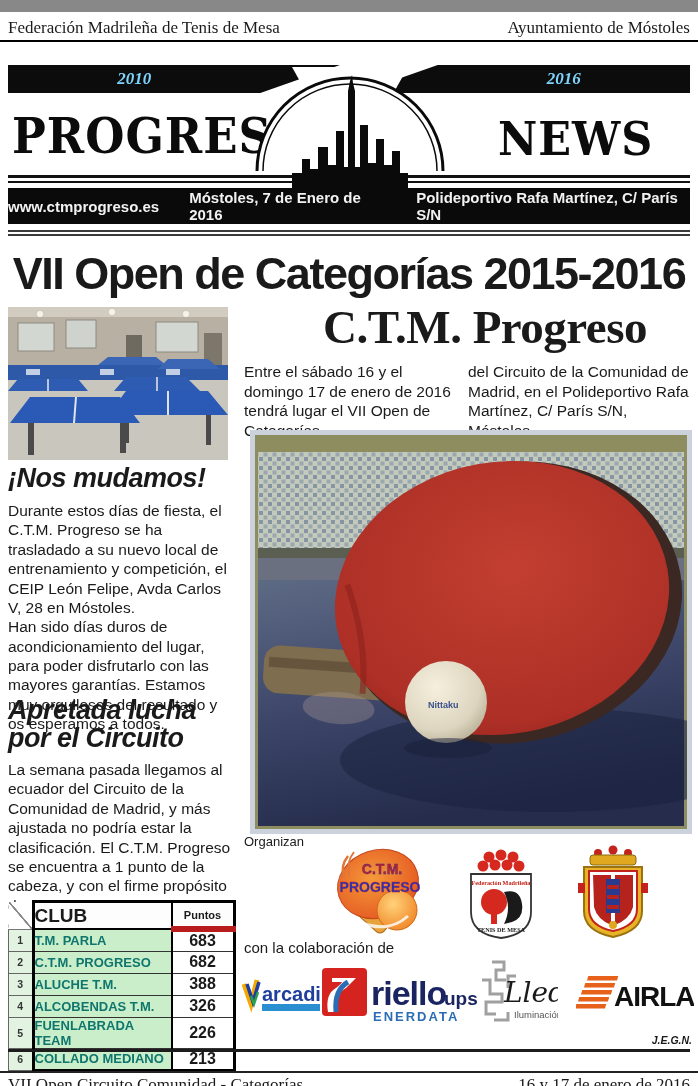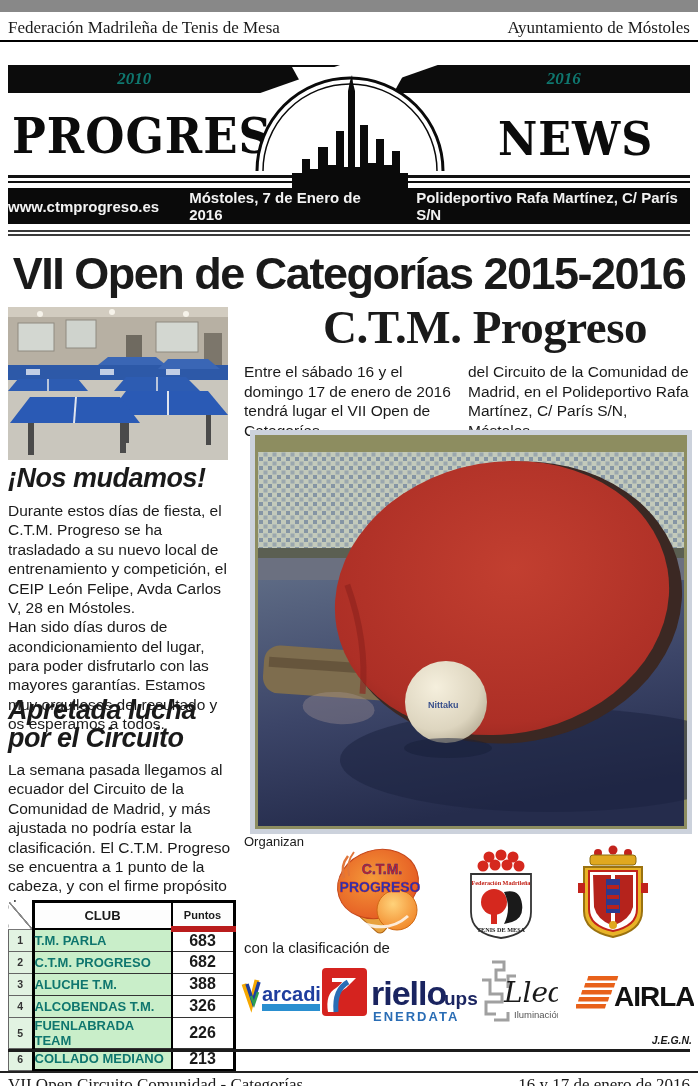--- a/index.html
+++ b/index.html
@@ -6,21 +6,21 @@
   .page{position:relative;width:698px;height:1086px;background:#fff;margin:12px auto;
         font-family:"Liberation Sans",sans-serif;color:#1a1a1a;overflow:hidden;}
   
   .top-header{position:absolute;left:8px;right:8px;top:6px;display:flex;justify-content:space-between;
               font-family:"Liberation Serif",serif;font-size:17px;}
   .top-rule{position:absolute;left:0;right:0;top:28px;height:2px;background:#000;}
   
   .ribbon{position:absolute;top:53px;height:28px;background:#0c0c0c;}
   .ribbon.left{left:8px;width:332px;clip-path:polygon(0 0,100% 0,76% 100%,0 100%);}
   .ribbon.right{right:8px;width:332px;clip-path:polygon(24% 0,100% 0,100% 100%,0 100%);}
-  .ribbon .year{color:#0f766e;font-family:"Liberation Serif",serif;font-style:italic;font-weight:bold;
+  .ribbon .year{color:#7dd3fc;font-family:"Liberation Serif",serif;font-style:italic;font-weight:bold;
                 font-size:17px;line-height:27px;display:block;text-align:center;}
   .ribbon.left .year{width:76%;}
   .ribbon.right .year{width:76%;margin-left:24%;}
   .mast-title{position:absolute;font-family:"DejaVu Serif",serif;font-weight:bold;color:#0b0b0b;
               letter-spacing:1px;transform:scaleY(1.08);transform-origin:top left;}
   .mast-title.progreso{left:12px;top:96px;font-size:45px;}
   .mast-title.news{left:498px;top:100px;font-size:43px;}
   .emblem{position:absolute;left:252px;top:55px;z-index:3;}
   .rule-a{position:absolute;left:8px;right:8px;top:163px;height:3px;border-top:3px solid #111;border-bottom:2px solid #111;z-index:1;}
   .infobar{position:absolute;left:8px;right:8px;top:176px;height:36px;background:#0a0a0a;z-index:2;
@@ -41,21 +41,21 @@
   .art-body{position:absolute;left:8px;width:225px;font-size:15.5px;line-height:1.25;}
   .art1-body{top:489px;}
   .art2-body{top:748px;}
   .art-body p{margin:0;}
   
   .standings{position:absolute;left:8px;top:888px;border-collapse:collapse;}
   .standings td{padding:0;}
   .st-rank-h{width:23px;background:linear-gradient(to top right,#fff 47%,#888 48%,#888 52%,#fff 53%);
              border-bottom:1px solid #777;}
   .st-club-h{width:136px;border:3px solid #000;border-bottom:2px solid #000;border-right:2px solid #000;
-             text-align:center;font-weight:bold;font-size:13px;height:25px;background:#fdfdfd;}
+             font-weight:bold;font-size:19px;height:25px;background:#fdfdfd;}
   .st-pts-h{width:60px;border:3px solid #000;border-left:none;border-bottom:6px solid #b91c1c;
             text-align:center;font-weight:bold;font-size:11px;background:#fdfdfd;}
   .st-rank{background:#e2f3e2;border:1px solid #666;text-align:center;
            font-weight:bold;font-size:10.5px;color:#333;height:21px;}
   .st-club{background:#c9eec9;border:1px solid #333;border-left:3px solid #000;
            font-weight:bold;font-size:13px;color:#0f766e;padding-left:4px;}
   .st-pts{background:#fff;border:1px solid #333;border-left:2px solid #000;border-right:3px solid #000;
           text-align:center;font-weight:bold;font-size:16px;}
   .standings tr:last-child td.st-club,.standings tr:last-child td.st-pts{border-bottom:3px solid #000;}
   
@@ -298,21 +298,21 @@
     <path d="M39,30 h18 v32 q-3,12 -18,18 Z" fill="#b5231c"></path>
     <rect x="30" y="34" width="14" height="34" fill="#2a3b8f"></rect>
     <rect x="31" y="40" width="12" height="4" fill="#b5231c"></rect>
     <rect x="31" y="50" width="12" height="4" fill="#b5231c"></rect>
     <rect x="31" y="60" width="12" height="4" fill="#b5231c"></rect>
     <circle cx="37" cy="80" r="4" fill="#e0a81f"></circle>
     <rect x="2" y="38" width="7" height="10" fill="#c2231c"></rect>
     <rect x="65" y="38" width="7" height="10" fill="#c2231c"></rect>
   </svg>
 
-  <div class="colab">con la clasificación de</div>
+  <div class="colab">con la colaboración de</div>
 
   <svg class="logo arcadi" width="80" height="46" viewBox="0 0 80 46">
     <path d="M3,10 L10,30 L16,6" stroke="#f5a800" stroke-width="5" fill="none"></path>
     <path d="M6,10 L12,28 L18,8" stroke="#1f3e9e" stroke-width="3.5" fill="none"></path>
     <path d="M10,22 L13,30 L17,18" stroke="#2e9e4f" stroke-width="2.5" fill="none"></path>
     <text x="21" y="27" font-size="20" font-weight="bold" fill="#1f3e9e" font-family="Liberation Sans, sans-serif">arcadi</text>
     <rect x="21" y="30" width="58" height="7" fill="#2a8fd0"></rect>
   </svg>
 
   <svg class="logo riello" width="155" height="62" viewBox="0 0 155 62">

